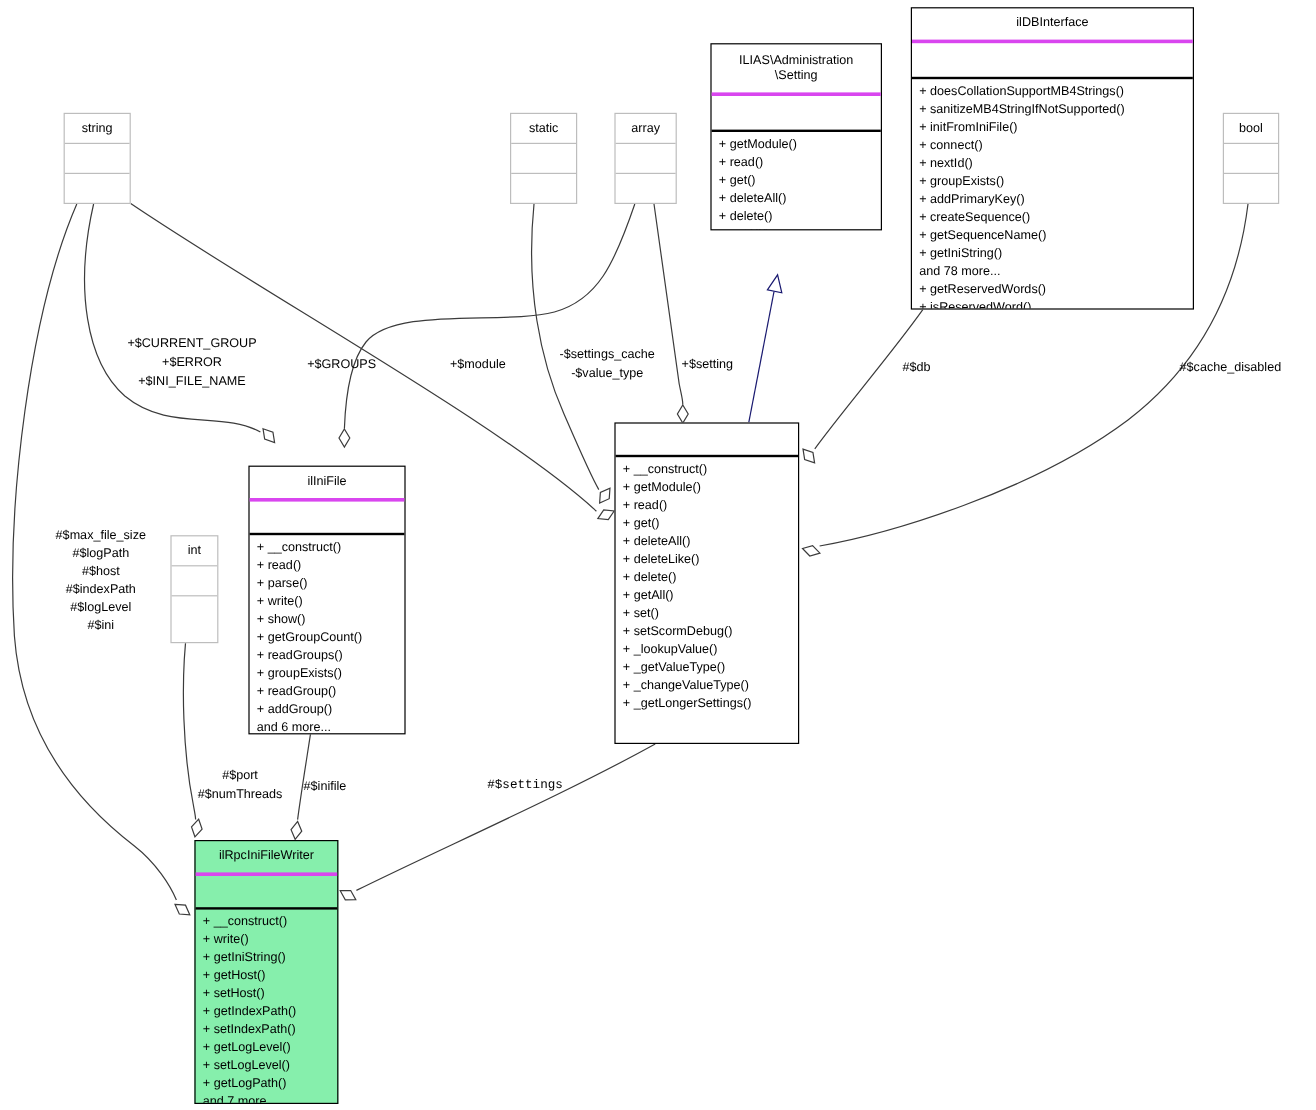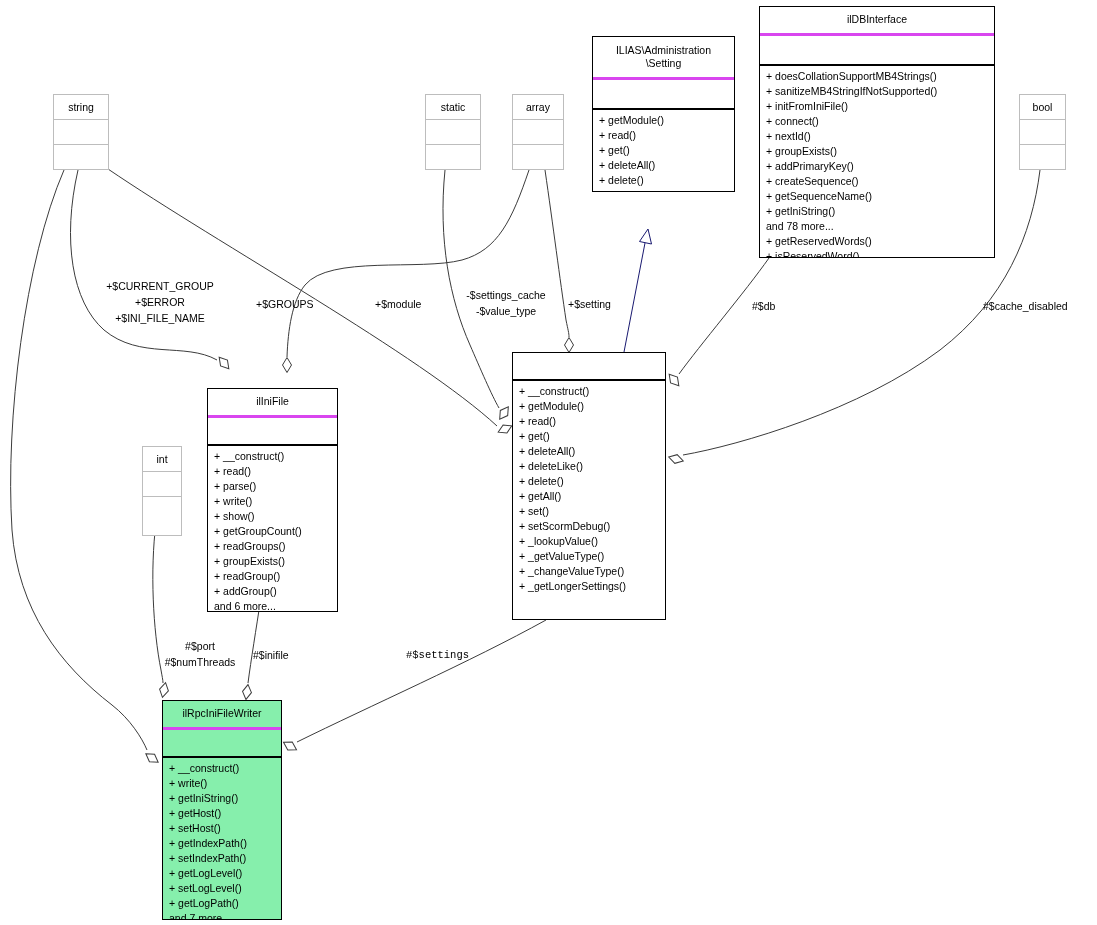--- a/index.html
+++ b/index.html
@@ -203,18 +203,24 @@
   <div class="edge-label" style="left:80px;top:278px;width:160px;">+$CURRENT_GROUP
 +$ERROR
 +$INI_FILE_NAME</div>
   <div class="edge-label" style="left:256px;top:296px;">+$GROUPS</div>
   <div class="edge-label" style="left:375px;top:296px;">+$module</div>
   <div class="edge-label" style="left:450px;top:287px;width:112px;">-$settings_cache
 -$value_type</div>
   <div class="edge-label" style="left:568px;top:296px;">+$setting</div>
   <div class="edge-label" style="left:752px;top:298px;">#$db</div>
   <div class="edge-label" style="left:983px;top:298px;">#$cache_disabled</div>
+  <div class="edge-label" style="left:28px;top:439px;width:112px;line-height:15px;">#$max_file_size
+#$logPath
+#$host
+#$indexPath
+#$logLevel
+#$ini</div>
   <div class="edge-label" style="left:152px;top:638px;width:96px;">#$port
 #$numThreads</div>
   <div class="edge-label" style="left:253px;top:647px;">#$inifile</div>
   <div class="edge-label" style="left:406px;top:647px;font-family:Liberation Mono, monospace;">#$settings</div>
 
 </div>
 
 </body></html>

